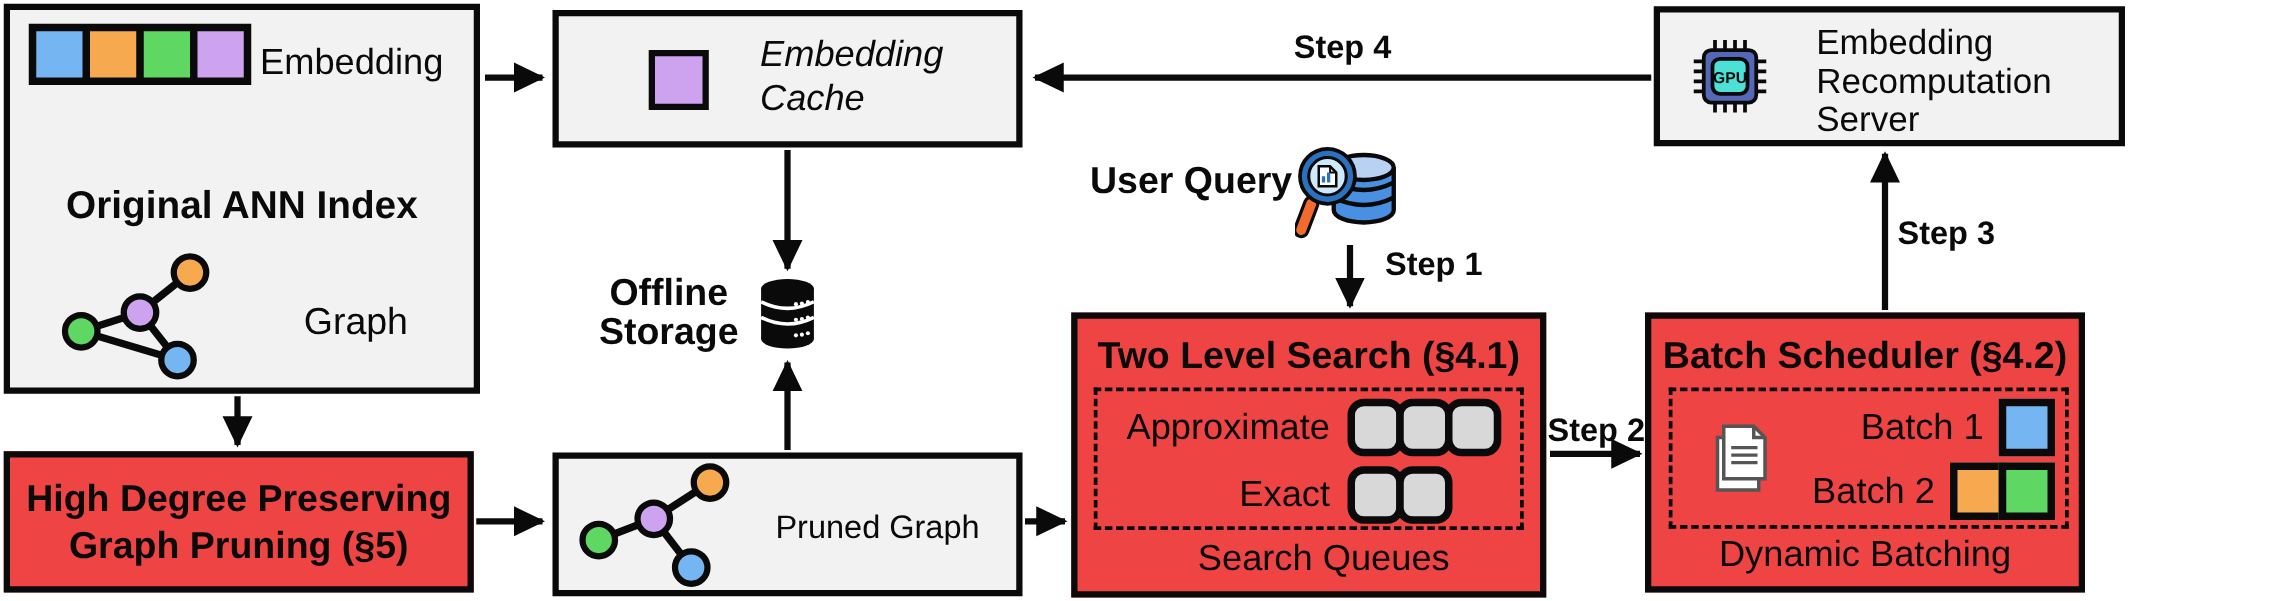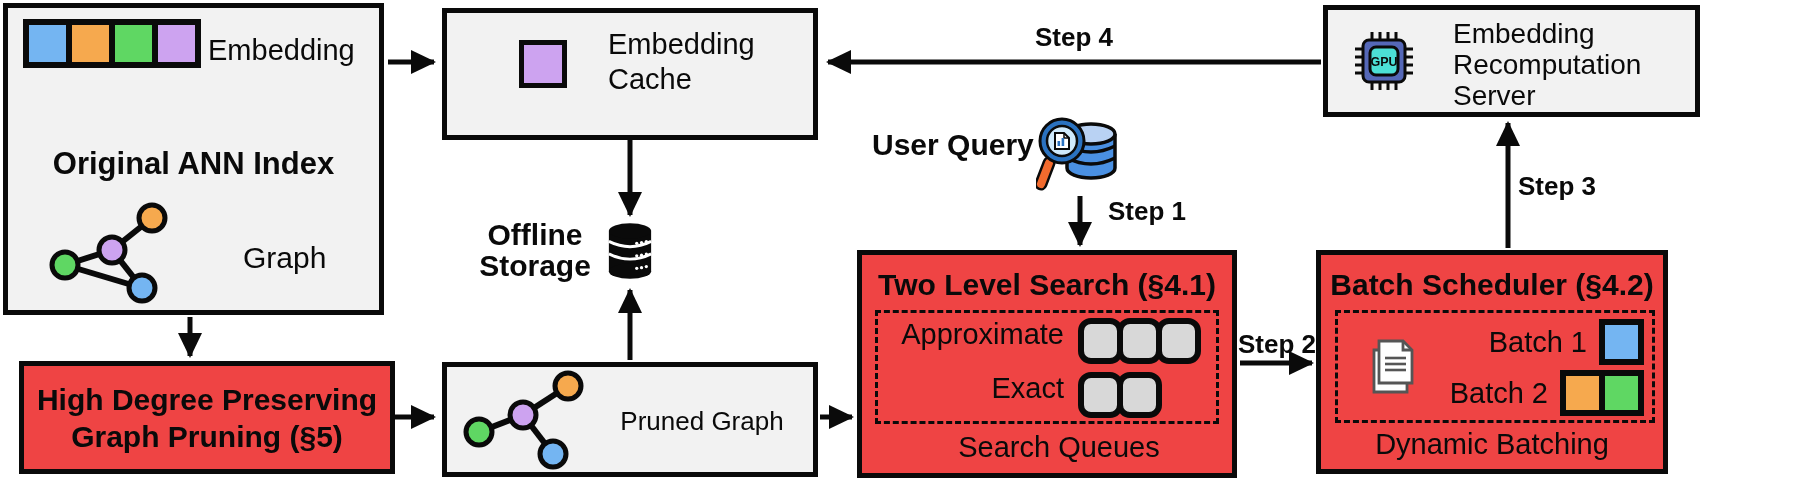--- a/index.html
+++ b/index.html
@@ -19,21 +19,21 @@
 
   
   .emb-strip { position:absolute; display:flex; gap:6px; padding:6px; background:#0a0a0a; }
   .emb-sq { width:37px; height:37px; }
 
   
   .cache-sq { position:absolute; width:48px; height:48px; border:5px solid #0a0a0a; box-sizing:border-box; }
 
   
   .dashed { position:absolute; border:3.5px dashed #0a0a0a; box-sizing:border-box; }
-  .tls-row { position:absolute; display:flex; }
+  .tls-row { position:absolute; display:flex; align-items:center; }
   .tls-label { width:186px; text-align:right; padding-right:14px; font-size:29px; }
   .qslot { width:45px; height:46px; background:#d8d8d8; border:6px solid #0a0a0a;
            border-radius:13px; box-sizing:border-box; }
   .qslot + .qslot { margin-left:-6px; }
 
   
   .batch-row { position:absolute; display:flex; align-items:center; gap:12px; }
   .bsq { width:45px; height:46px; border:6px solid #0a0a0a; box-sizing:border-box; }
   .bsq + .bsq { margin-left:-6px; }
 
@@ -83,21 +83,21 @@
       <g stroke="#0a0a0a" stroke-width="5">
         <circle cx="114" cy="37" r="13" fill="#f6a94e"></circle>
         <circle cx="74" cy="69" r="13" fill="#cda3f0"></circle>
         <circle cx="27" cy="84" r="13" fill="#5fd763"></circle>
         <circle cx="104" cy="107" r="13" fill="#74b5f2"></circle>
       </g>
     </svg>
     <div class="abs label" style="left:235px; top:233px; font-size:30px;">Graph</div>
   </div>
 
-  <div class="box" style="left:442px; top:8px; width:376px; height:132px;">
+  <div class="box" style="left:442px; top:8px; width:376px; height:110px;font-style:italic;">
     <div class="cache-sq" style="left: 72px; top: 27px; background: rgb(205, 163, 240);"></div>
     <div class="abs label" style="left:161px; top:14px; width:205px; line-height:35px;">Embedding Cache</div>
   </div>
 
   <div class="box" style="left:1323px; top:5px; width:377px; height:112px;">
     <svg class="abs" style="left:24px; top:19px;" width="64" height="64" viewBox="0 0 64 64">
       <g stroke="#0a0a0a" stroke-width="3">
         <line x1="20" y1="3" x2="20" y2="11"></line>
           <line x1="28" y1="3" x2="28" y2="11"></line>
         <line x1="36" y1="3" x2="36" y2="11"></line>
@@ -157,21 +157,21 @@
       <line x1="13" y1="53" x2="5" y2="74" stroke="#f26b2e" stroke-width="8" stroke-linecap="round"></line>
       <circle cx="26" cy="31" r="22" fill="#2a72c0" stroke="#0a0a0a" stroke-width="3"></circle>
       <circle cx="26" cy="31" r="15" fill="#cfeafc" stroke="#0a0a0a" stroke-width="2.5"></circle>
       <path d="M19,23 h9 l5,5 v11 h-14 z" fill="#ffffff" stroke="#0a0a0a" stroke-width="2"></path>
       <path d="M28,23 v5 h5" fill="none" stroke="#0a0a0a" stroke-width="1.5"></path>
       <rect x="21.5" y="31" width="2.6" height="5" fill="#2a72c0"></rect>
       <rect x="25.6" y="28" width="2.6" height="8" fill="#2a72c0"></rect>
     </g>
   </svg>
 
-  <div class="box dark" style="left:3px; top:361px; width:376px; height:113px; display:flex; align-items:center; justify-content:center;margin-left:16px;">
+  <div class="box dark" style="left:3px; top:361px; width:376px; height:113px; display:flex; align-items:center; justify-content:center;">
     <div class="bold center" style="font-size:30px; line-height:37px; width:350px;">High Degree Preserving Graph Pruning (§5)</div>
   </div>
 
   <div class="box" style="left:442px; top:362px; width:376px; height:115px;">
     <svg class="abs" style="left:8px; top:2px;" width="145" height="103" viewBox="0 0 145 103">
       <g stroke="#0a0a0a" stroke-width="6">
         <line x1="113" y1="17" x2="68" y2="46"></line>
         <line x1="68" y1="46" x2="24" y2="63"></line>
         <line x1="68" y1="46" x2="98" y2="85"></line>
       </g>

